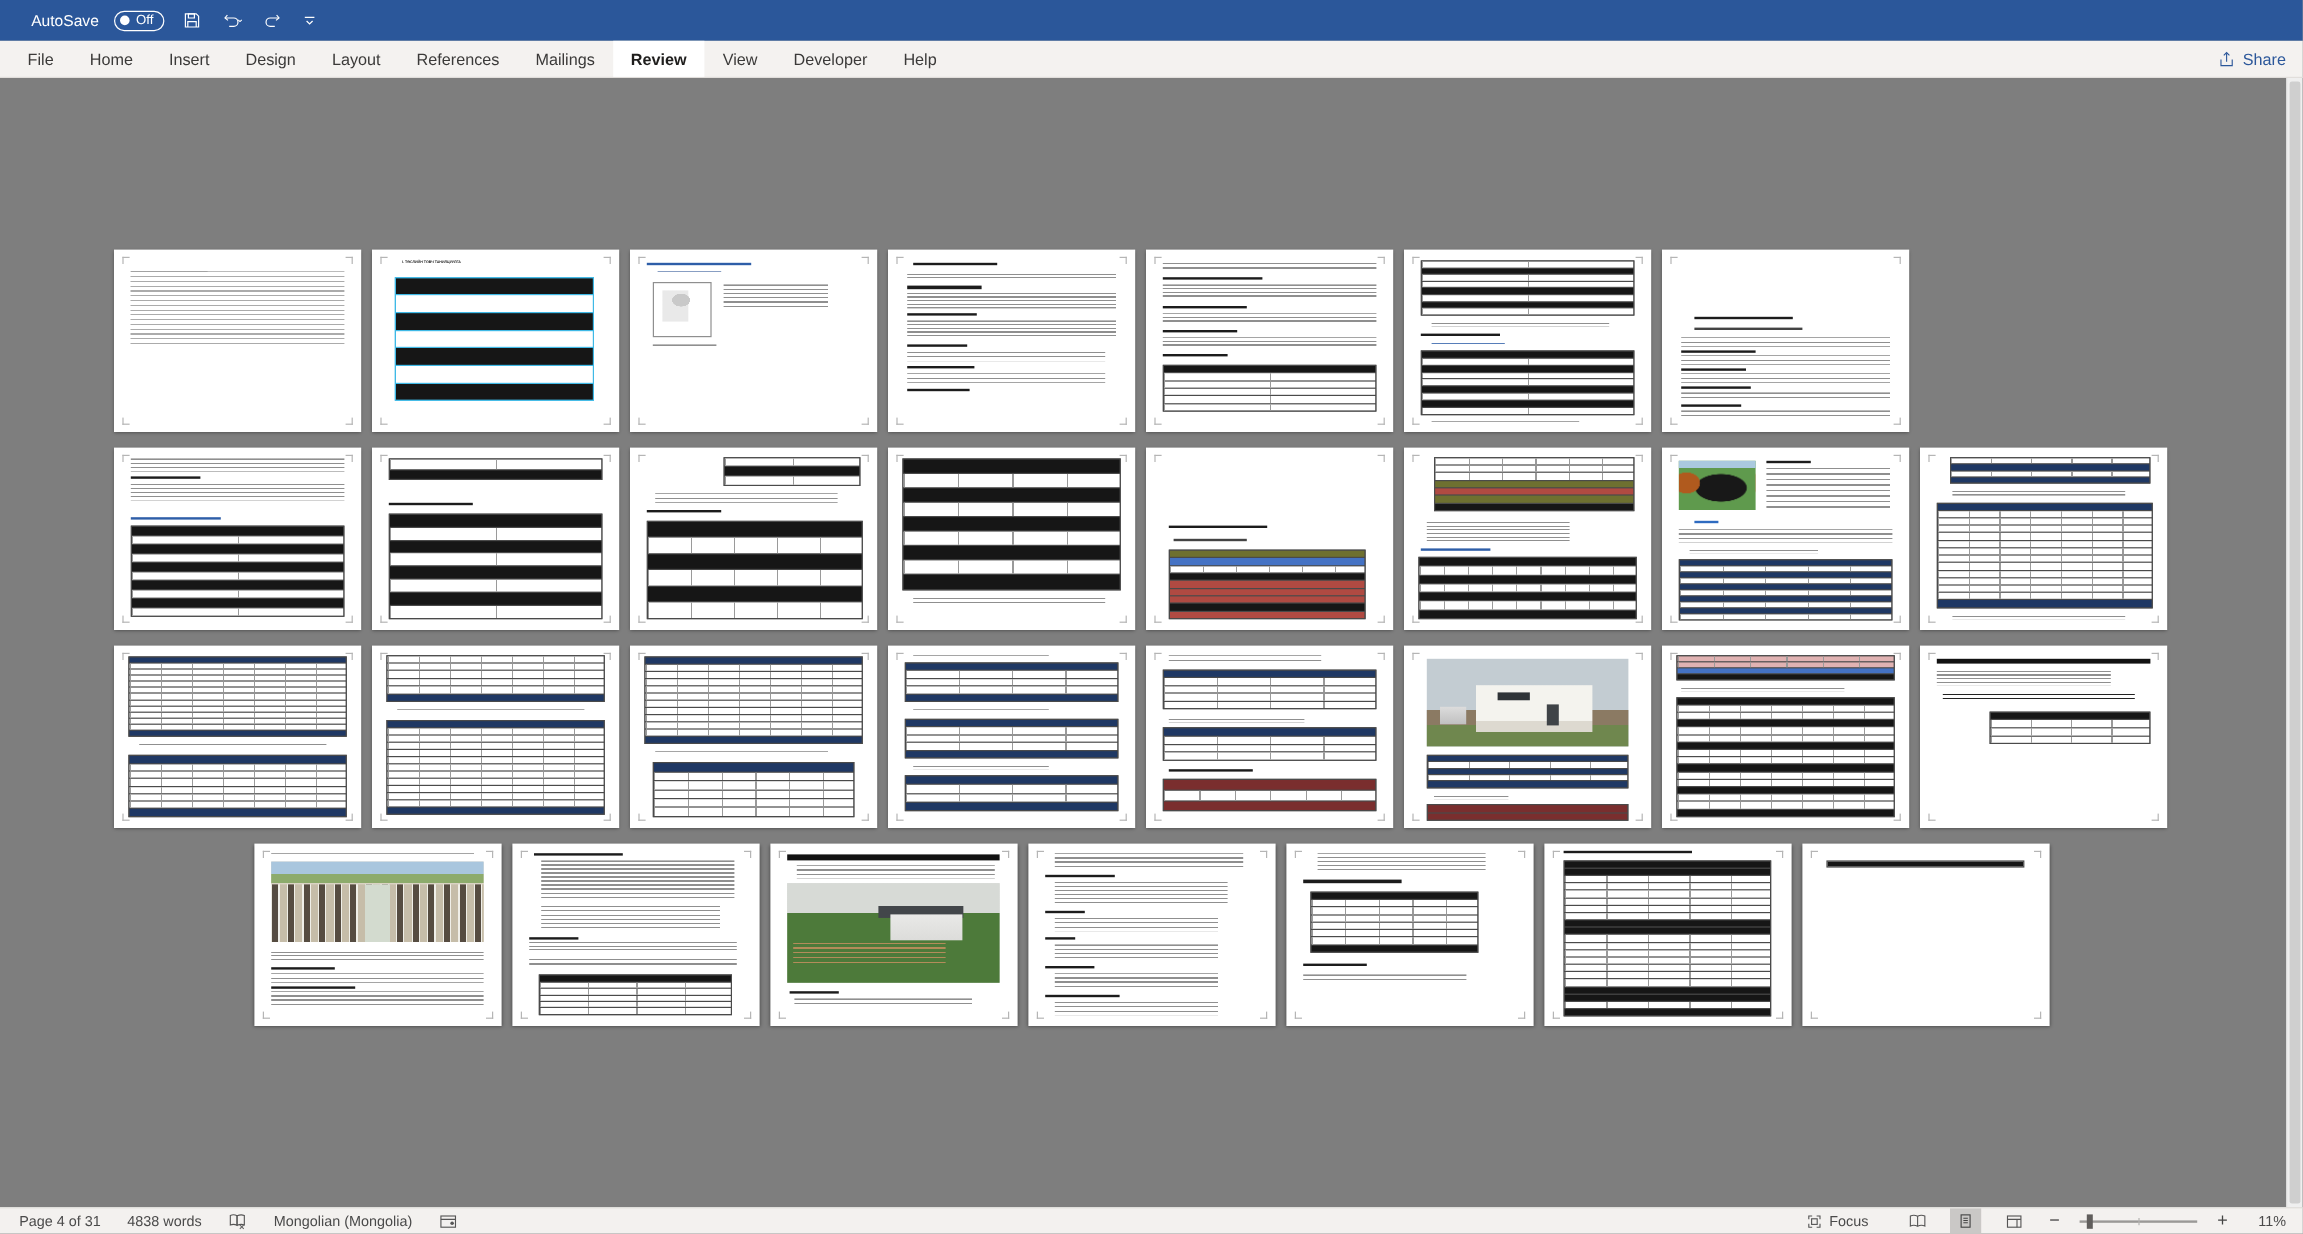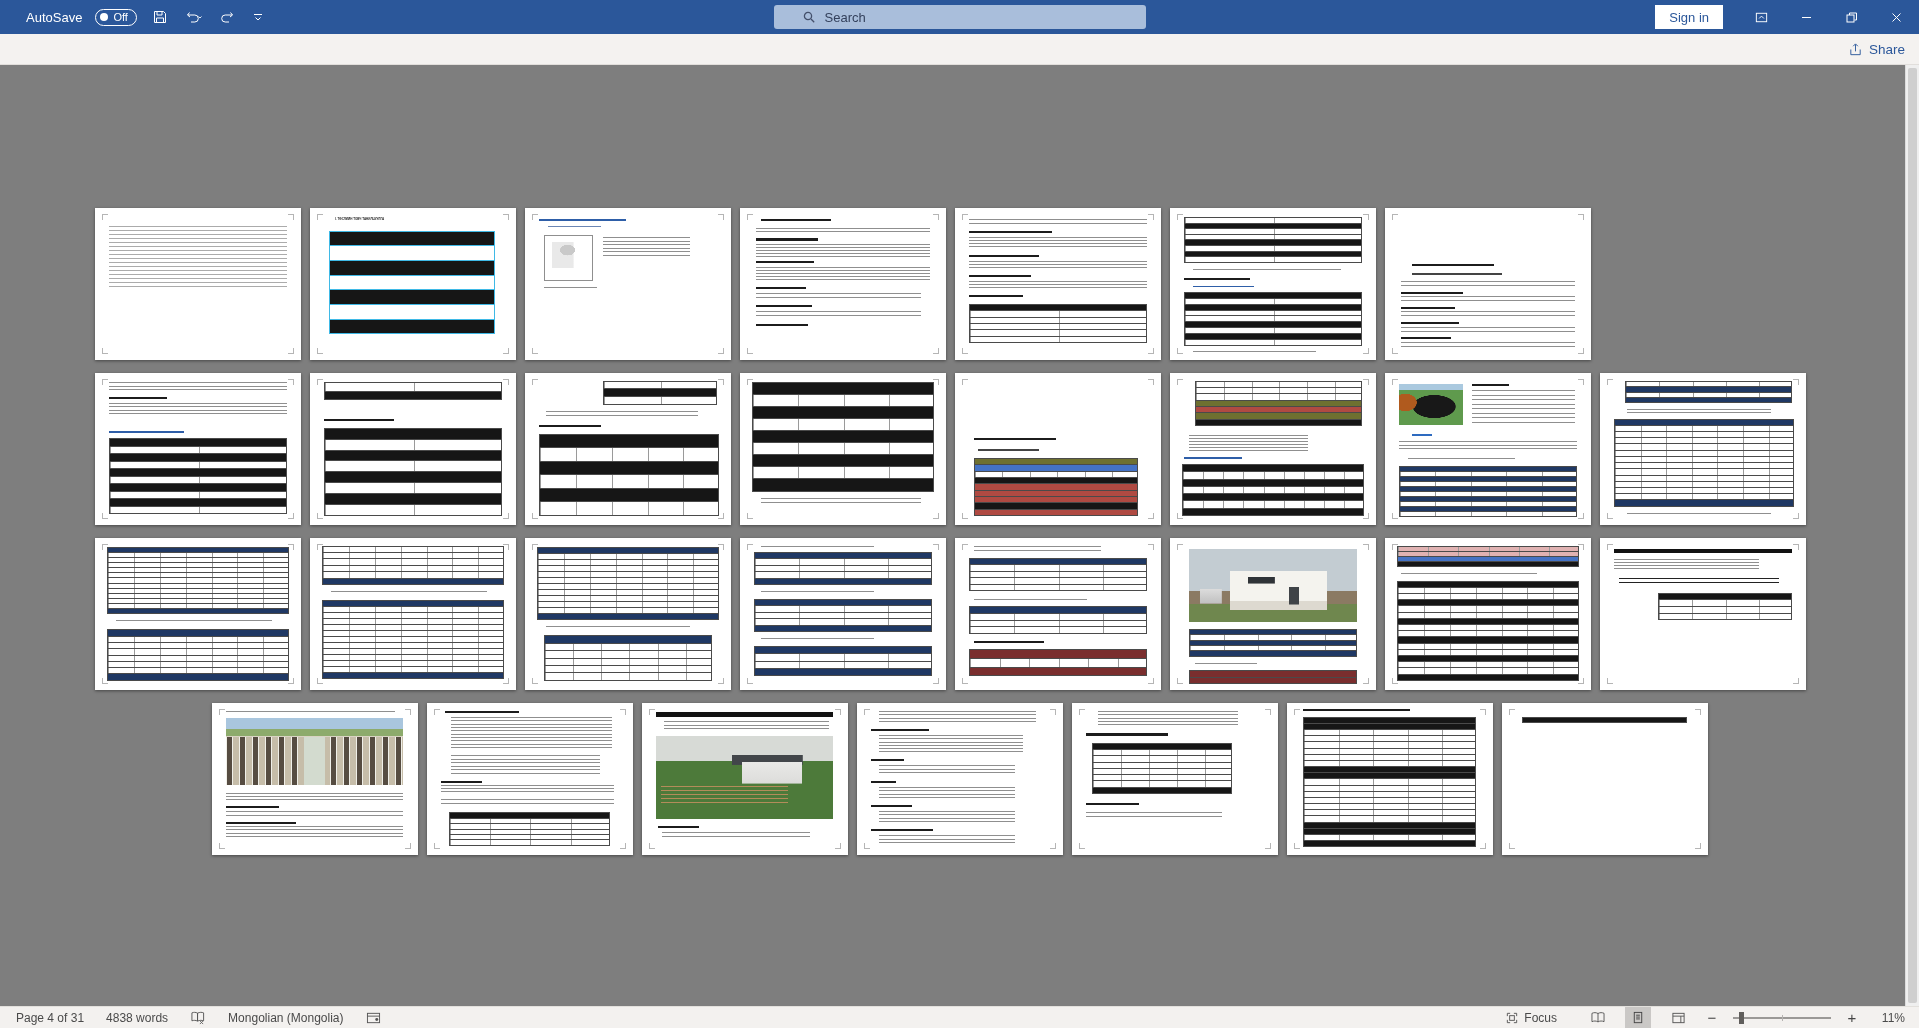--- a/index.html
+++ b/index.html
@@ -138,56 +138,36 @@
             <path d="M13.2 6h-7a3.5 3.5 0 1 0 0 7H10"></path>
         </svg>
       </span>
       <span class="qbtn">
         <svg width="12" height="12" viewBox="0 0 12 12" fill="none" stroke="#fff">
           <path d="M2 3.5h8"></path>
             <path d="M3.5 6.5 6 9l2.5-2.5"></path>
         </svg>
       </span>
     </div>
-    <div class="searchbox">
-      <svg width="14" height="14" viewBox="0 0 14 14" fill="none" stroke="#44506b" stroke-width="1.3">
-        <circle cx="6" cy="6" r="3.6"></circle>
-          <path d="M9 9l3.2 3.2"></path>
-      </svg>
-      <span>Search</span>
-    </div>
-    <div class="tb-right">
-      <button class="signin">Sign in</button>
-      <span class="winbtn">
-        <svg width="15" height="15" viewBox="0 0 16 16" fill="none" stroke="#fff">
-          <rect x="2.5" y="3.5" width="11" height="9"></rect>
-            <path d="M5.5 9 8 6.5 10.5 9"></path>
-        </svg>
-      </span>
-      <span class="winbtn">
-        <svg width="13" height="13" viewBox="0 0 13 13" stroke="#fff">
-          <line x1="2" y1="6.5" x2="11" y2="6.5"></line>
-        </svg>
-      </span>
-      <span class="winbtn">
-        <svg width="13" height="13" viewBox="0 0 13 13" fill="none" stroke="#fff">
-          <rect x="2" y="4" width="7" height="7"></rect>
-            <path d="M4.5 4V2h7v7h-2"></path>
-        </svg>
-      </span>
-      <span class="winbtn">
-        <svg width="13" height="13" viewBox="0 0 13 13" stroke="#fff">
-          <path d="M2.5 2.5 10.5 10.5"></path>
-            <path d="M10.5 2.5 2.5 10.5"></path>
-        </svg>
-      </span>
-    </div>
   </div>
 
   <div class="tabbar">
+    <div id="tabs">
+        <div class="tab">File</div>
+        <div class="tab">Home</div>
+        <div class="tab">Insert</div>
+        <div class="tab">Design</div>
+        <div class="tab">Layout</div>
+        <div class="tab">References</div>
+        <div class="tab">Mailings</div>
+        <div class="tab active">Review</div>
+        <div class="tab">View</div>
+        <div class="tab">Developer</div>
+        <div class="tab">Help</div>
+      </div>
     <div class="share">
       <svg width="15" height="15" viewBox="0 0 16 16" fill="none" stroke="#2b579a">
         <path d="M8 10V2.5"></path>
           <path d="M5.5 4.5 8 2l2.5 2.5"></path>
           <path d="M3 8v5.5h10V8"></path>
       </svg>
       <span>Share</span>
     </div>
   </div>
 

